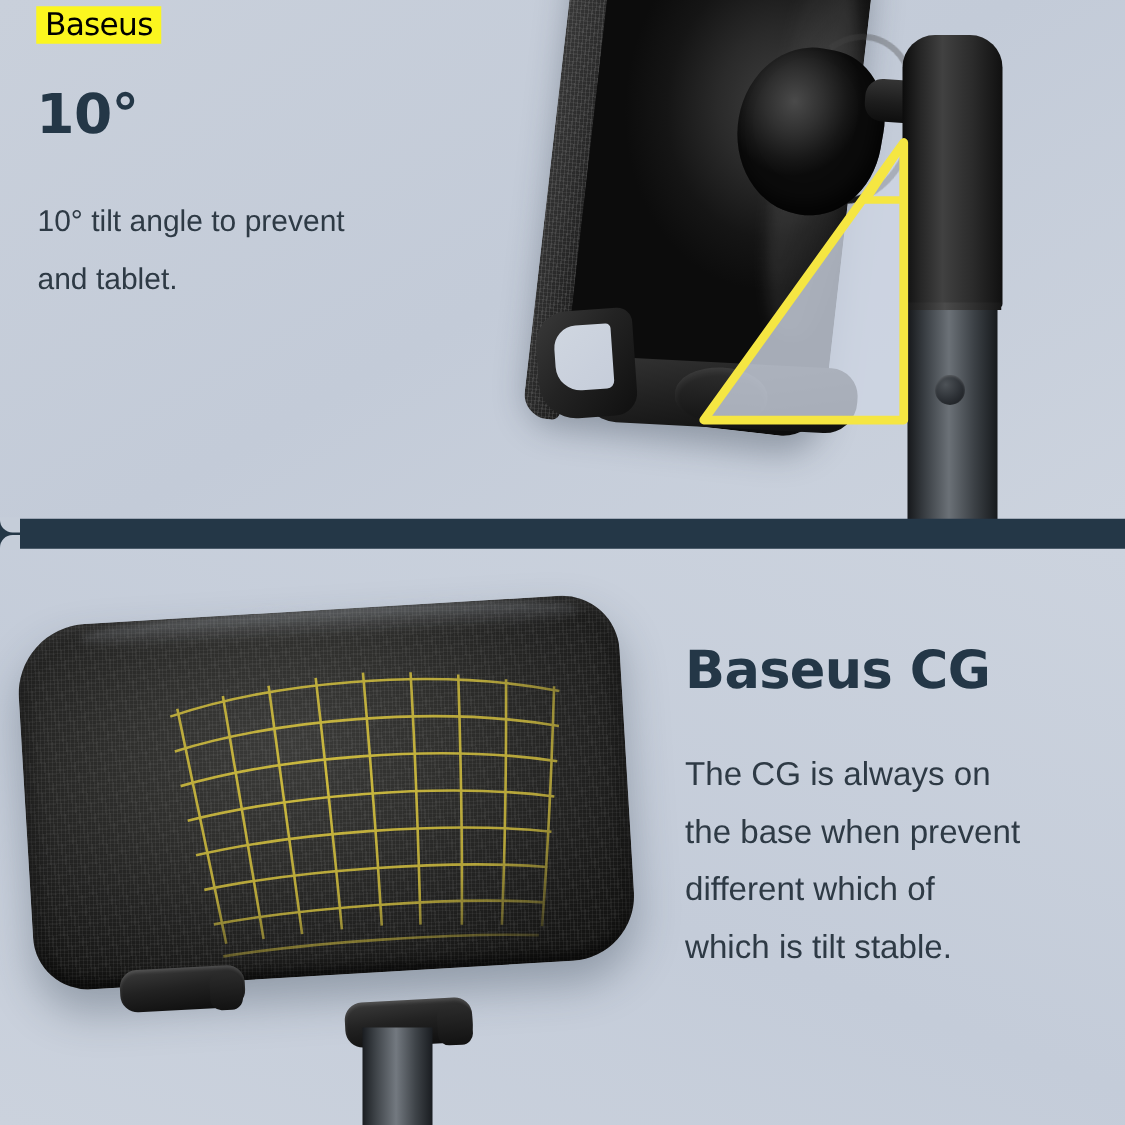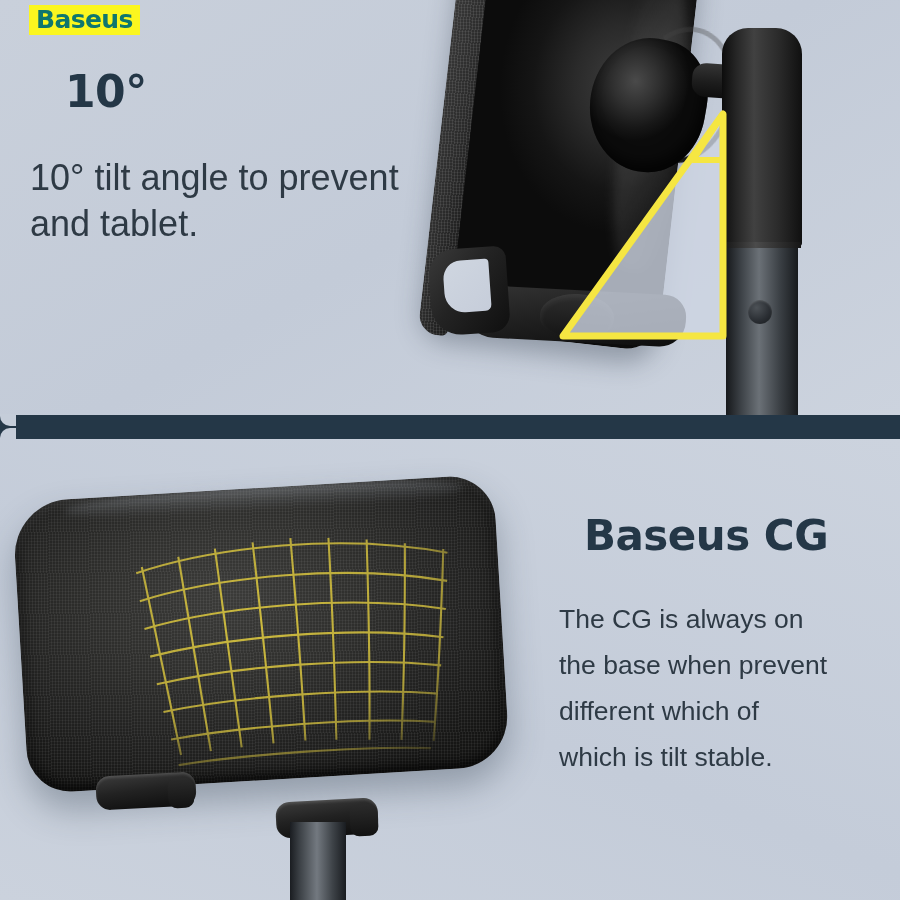--- a/index.html
+++ b/index.html
@@ -61,52 +61,51 @@
     position: absolute;
     left: 29px;
     top: 5px;
     background: #fbf61f;
     padding: 1px 7px 2px 7px;
     z-index: 30;
   }
   #logo-text {
     font-family: "DejaVu Sans", sans-serif;
     font-size: 25px;
-    font-weight: bold;
-    color: #0f766e;
+    font-weight: normal;
+    color: #000000;
     letter-spacing: -0.6px;
     line-height: 1.08;
     display: block;
   }
 
   
   .headline {
     position: absolute;
     font-family: "DejaVu Sans", sans-serif;
     font-weight: bold;
     color: #243747;
     letter-spacing: -0.5px;
     z-index: 30;
     white-space: nowrap;
-    margin-left: 36px;
   }
   .body-copy {
     position: absolute;
     font-family: "Liberation Sans", sans-serif;
     font-weight: normal;
     color: #2e3a45;
     z-index: 30;
   }
   .body-copy .ln { display: block; white-space: nowrap; }
 
   #headline-top  { left: 29px; top: 66px; font-size: 44px; }
-  #body-top      { left: 30px; top: 155px; font-size: 36px; line-height: 46px; }
+  #body-top      { left: 30px; top: 155px; font-size: 24px; line-height: 46px; }
 
   #headline-bottom { left: 548px; top: 511px; font-size: 42px; }
-  #body-bottom     { left: 548px; top: 596px; font-size: 26.5px; line-height: 46px; margin-left: 11px; }
+  #body-bottom     { left: 548px; top: 596px; font-size: 26.5px; line-height: 46px; }
 
   
   #holder-wrap {
     position: absolute;
     left: 420px;
     top: -40px;
     width: 400px;
     height: 460px;
     z-index: 10;
   }

